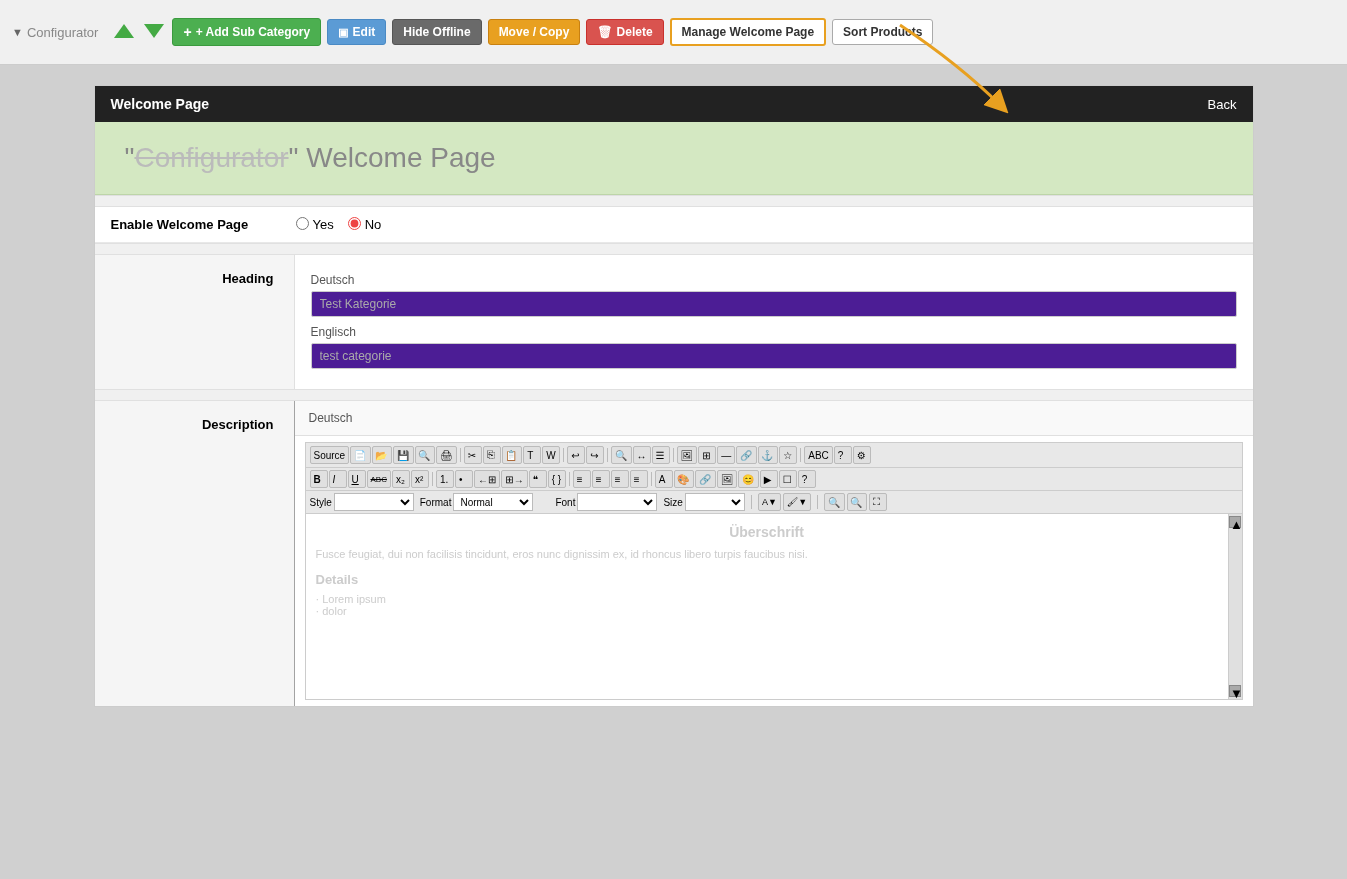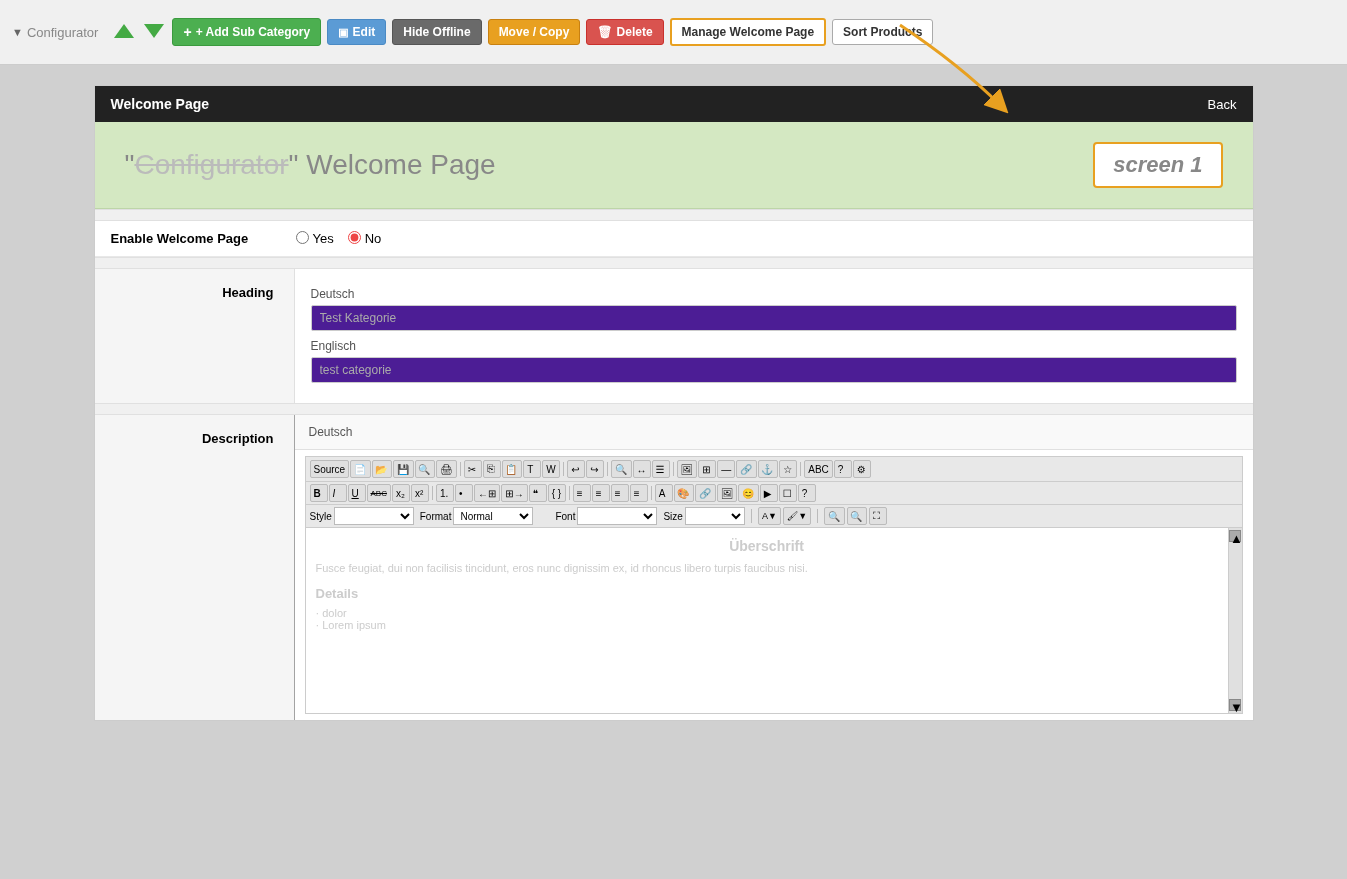--- a/index.html
+++ b/index.html
@@ -444,21 +444,20 @@
     <div class="panel-header">
       <span class="panel-header-title">Welcome Page</span>
       <a class="panel-header-back" href="#">Back</a>
     </div>
 
     <div class="page-heading-section">
       <div class="page-heading-text">
         <span style="color:#888;">"</span><span style="color:#bbb; text-decoration:line-through;">Configurator</span><span style="color:#888;">"</span>
         <span> Welcome Page</span>
       </div>
-      <div class="screen-badge">screen 1</div>
     </div>
 
     <div class="separator-row"></div>
 
     <div class="enable-row">
       <div class="enable-label">Enable Welcome Page</div>
       <div class="enable-controls">
         <label class="radio-option">
           <input type="radio" name="enable_welcome" class="radio-yes" style="">
           <span>Yes</span>
@@ -586,22 +585,22 @@
             <button class="tb-btn">🔍</button>
             <button class="tb-btn">⛶</button>
           </div>
 
           <div style="position:relative; display:flex;">
             <div class="editor-body" style="flex:1; min-height:185px;">
               <div class="editor-content-blurred">
                 <div class="blurred-heading">Überschrift</div>
                 <div class="blurred-text">Fusce feugiat, dui non facilisis tincidunt, eros nunc dignissim ex, id rhoncus libero turpis faucibus nisi.</div>
                 <div class="blurred-sub">Details</div>
+                <div class="blurred-item">· Lorem ipsum</div>
                 <div class="blurred-item">· dolor</div>
-                <div class="blurred-item">· Lorem ipsum</div>
               </div>
             </div>
             <div style="width:14px; background:#e0e0e0; border-left:1px solid #ccc; display:flex; flex-direction:column; align-items:center;">
               <div style="width:12px; height:12px; background:#aaa; border:1px solid #888; margin-top:2px; cursor:pointer;">▲</div>
               <div style="flex:1;"></div>
               <div style="width:12px; height:12px; background:#aaa; border:1px solid #888; margin-bottom:2px; cursor:pointer;">▼</div>
             </div>
           </div>
         </div>
 

